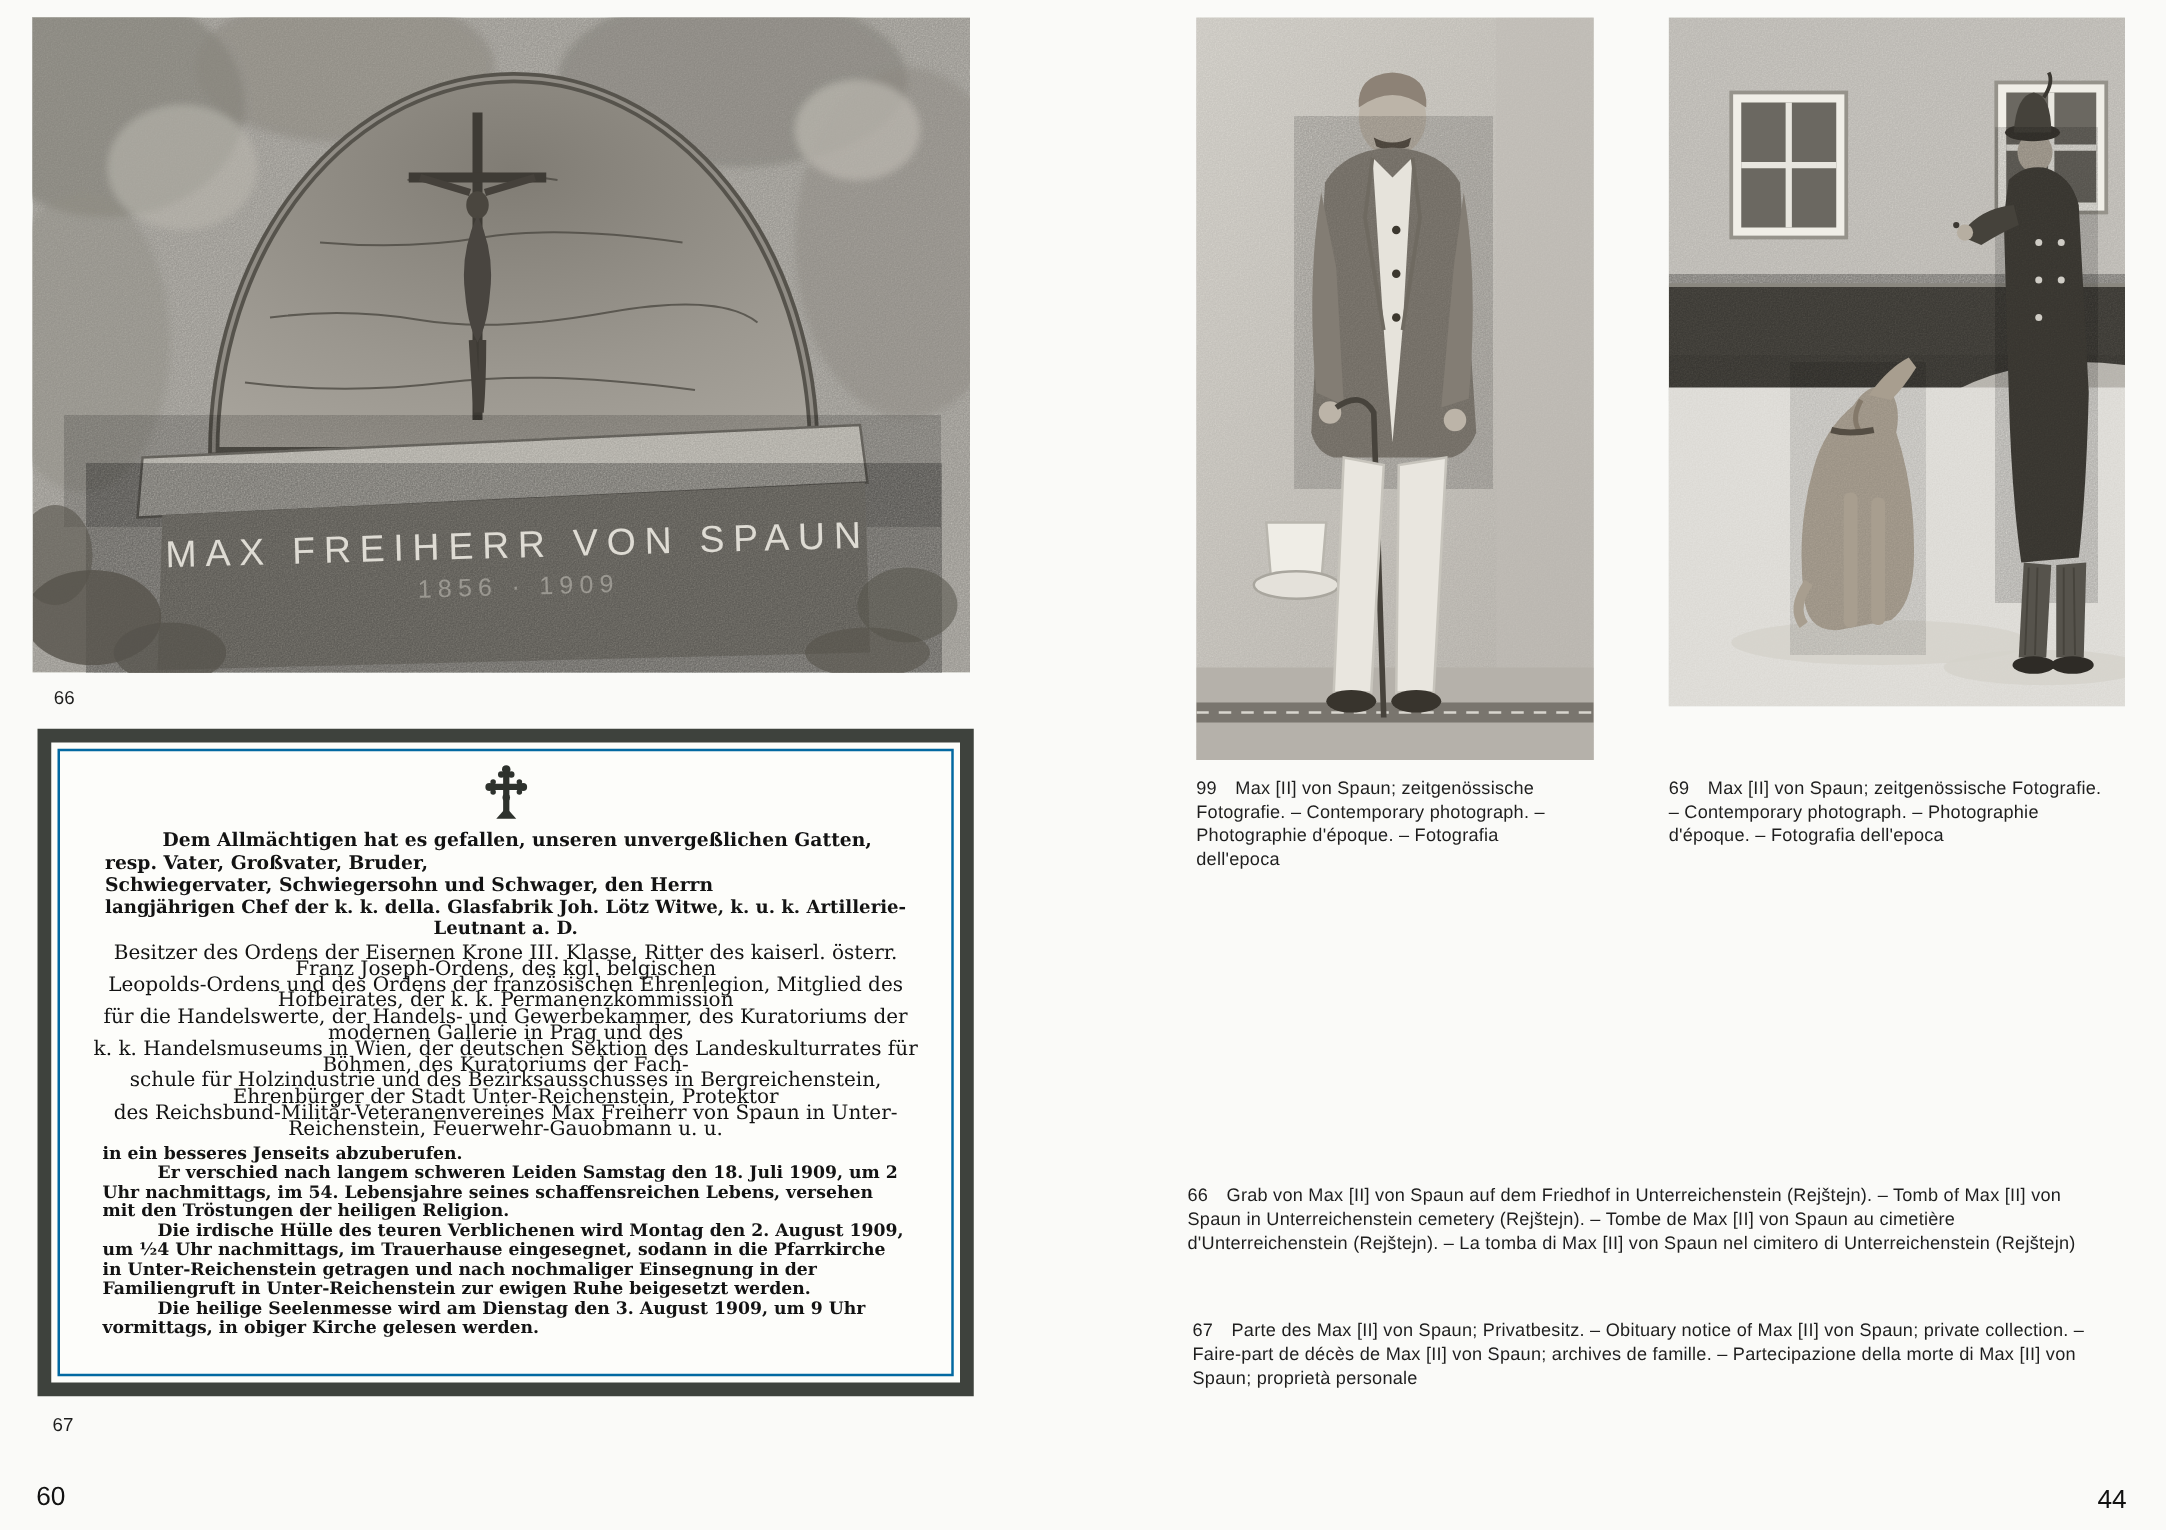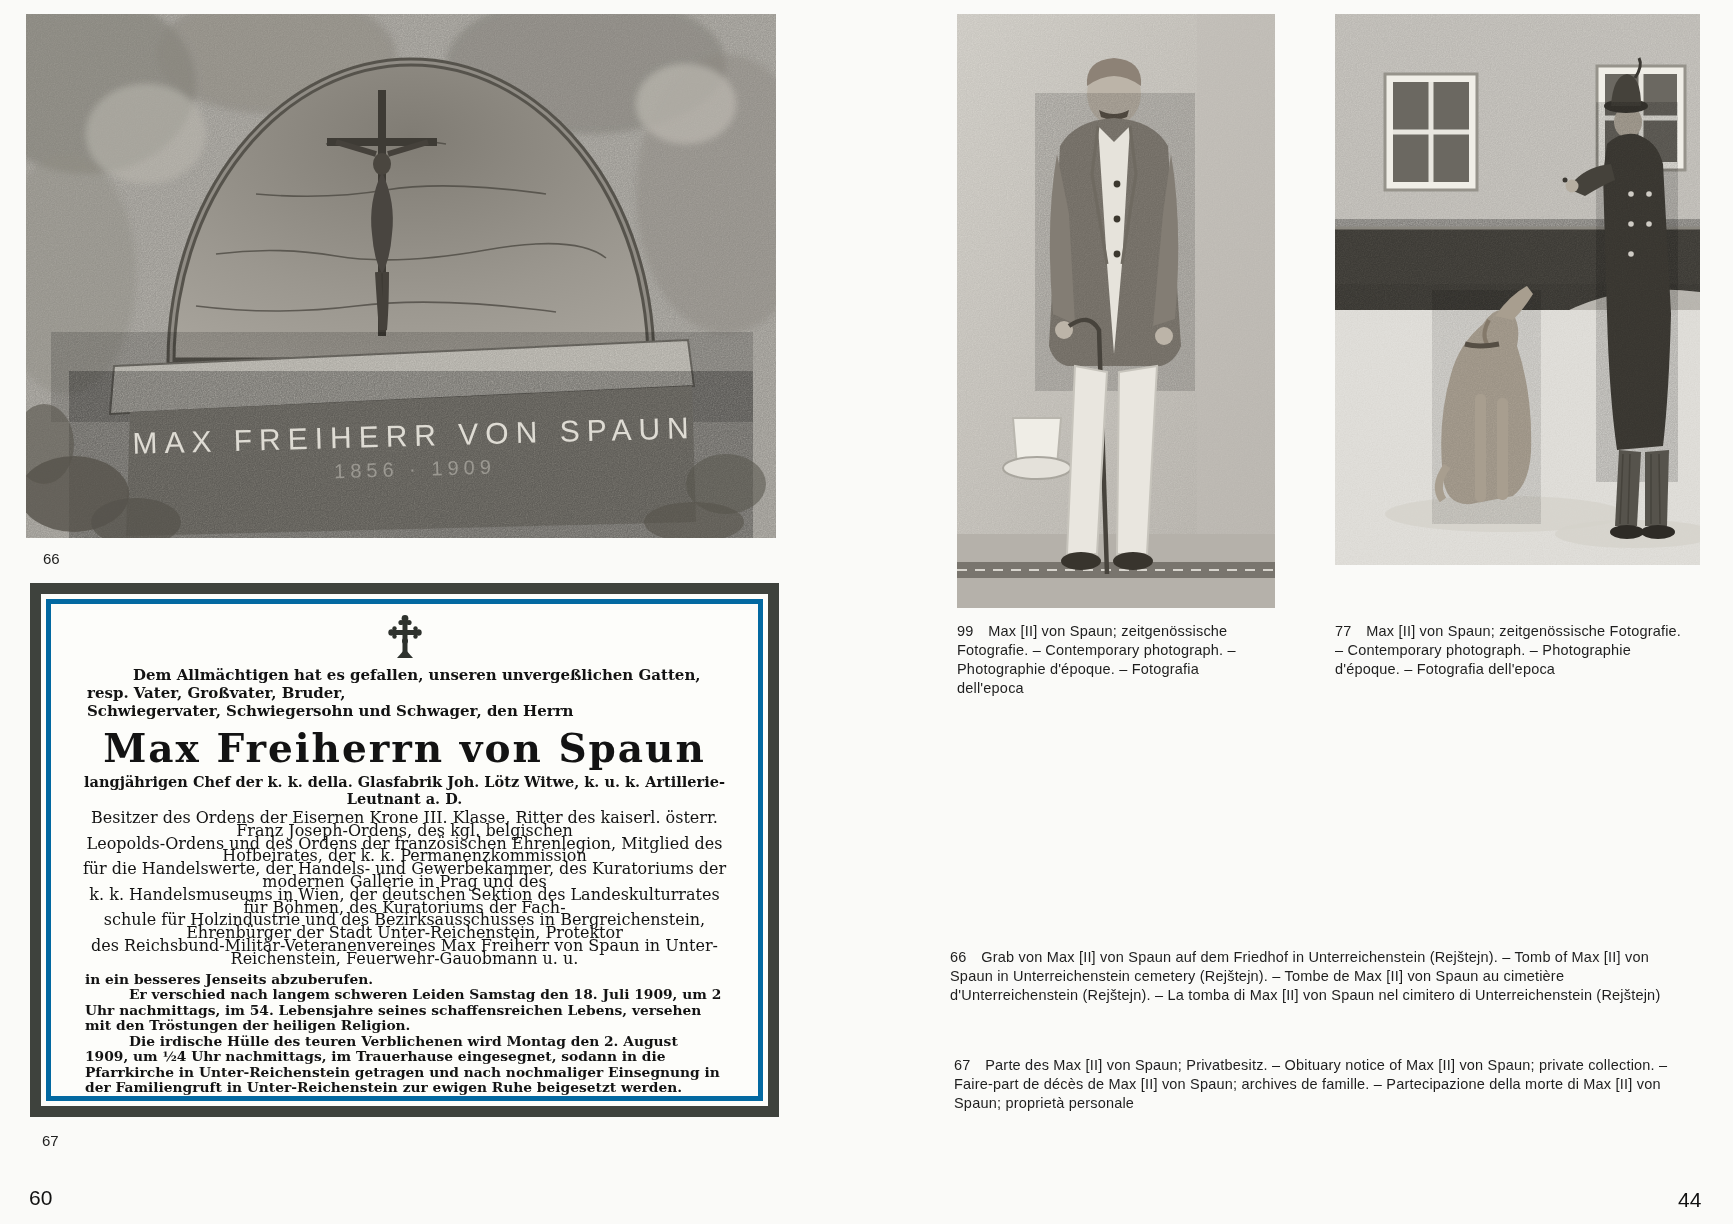--- a/index.html
+++ b/index.html
@@ -8,21 +8,21 @@
   .abs{position:absolute;}
   .photo{position:absolute;overflow:hidden;background:#d8d5cf;}
   .photo svg{display:block;}
   .cap{position:absolute;font-size:14.5px;line-height:19px;color:#1e1e1e;
        letter-spacing:.2px;white-space:pre-line;font-family:"Liberation Sans",sans-serif;}
   .figno{position:absolute;font-size:15px;color:#1e1e1e;margin-left:12px;}
   .pageno{position:absolute;font-size:21px;color:#111;text-align:center;}
   
   .frame{position:absolute;left:30px;top:583px;width:749px;height:534px;
          background:#fdfdfa;border:11px solid #3e423d;box-sizing:border-box;}
-  .frame-inner{position:absolute;inset:5px;border:5px solid #0369a1;
+  .frame-inner{position:absolute;inset:5px;border:2px solid #0369a1;
          padding:8px 26px 0;overflow:hidden;text-align:center;
          font-family:"DejaVu Serif",serif;color:#131313;box-sizing:border-box;}
   .ob-opening{text-align:left;font-weight:bold;font-size:15px;line-height:18px;
          margin:4px 10px 0;text-indent:46px;white-space:pre-line;}
   .ob-title{font-weight:bold;font-size:39px;line-height:44px;letter-spacing:2px;
          margin:6px 0 3px;}
   .ob-subtitle{font-weight:bold;font-size:14.5px;line-height:17px;}
   .ob-honors{font-weight:normal;font-size:16px;line-height:12.8px;margin-top:5px;
          white-space:pre-line;}
   .ob-par{text-align:left;font-weight:bold;font-size:13.8px;line-height:15.5px;
@@ -128,21 +128,20 @@
             <circle cx="34.5" cy="18.5" r="3.2"></circle>
               <circle cx="31.5" cy="14.5" r="2.2"></circle>
               <circle cx="31.5" cy="22.5" r="2.2"></circle>
             <circle cx="21" cy="27" r="3"></circle>
             <polygon points="13,44 29,44 21,35"></polygon>
           </g>
         </svg>
       </div>
       <div class="ob-opening">Dem Allmächtigen hat es gefallen, unseren unvergeßlichen Gatten, resp. Vater, Großvater, Bruder,
 Schwiegervater, Schwiegersohn und Schwager, den Herrn</div>
-      <div class="ob-title">Max Freiherrn von Spaun</div>
       <div class="ob-subtitle">langjährigen Chef der k. k. della. Glasfabrik Joh. Lötz Witwe, k. u. k. Artillerie-Leutnant a. D.</div>
       <div class="ob-honors">Besitzer des Ordens der Eisernen Krone III. Klasse, Ritter des kaiserl. österr. Franz Joseph-Ordens, des kgl. belgischen
 Leopolds-Ordens und des Ordens der französischen Ehrenlegion, Mitglied des Hofbeirates, der k. k. Permanenzkommission
 für die Handelswerte, der Handels- und Gewerbekammer, des Kuratoriums der modernen Gallerie in Prag und des
 k. k. Handelsmuseums in Wien, der deutschen Sektion des Landeskulturrates für Böhmen, des Kuratoriums der Fach-
 schule für Holzindustrie und des Bezirksausschusses in Bergreichenstein, Ehrenbürger der Stadt Unter-Reichenstein, Protektor
 des Reichsbund-Militär-Veteranenvereines Max Freiherr von Spaun in Unter-Reichenstein, Feuerwehr-Gauobmann u. u.</div>
       <div class="ob-par first">in ein besseres Jenseits abzuberufen.</div>
       <div class="ob-par indent">Er verschied nach langem schweren Leiden Samstag den 18. Juli 1909, um 2 Uhr nachmittags, im 54. Lebensjahre seines schaffensreichen Lebens, versehen mit den Tröstungen der heiligen Religion.</div>
       <div class="ob-par indent">Die irdische Hülle des teuren Verblichenen wird Montag den 2. August 1909, um ½4 Uhr nachmittags, im Trauerhause eingesegnet, sodann in die Pfarrkirche in Unter-Reichenstein getragen und nach nochmaliger Einsegnung in der Familiengruft in Unter-Reichenstein zur ewigen Ruhe beigesetzt werden.</div>
@@ -272,21 +271,21 @@
         <ellipse cx="292" cy="518" rx="17" ry="7" fill="#2e2b26"></ellipse>
         <ellipse cx="323" cy="518" rx="17" ry="7" fill="#2e2b26"></ellipse>
       </g>
     </svg>
   </div>
 
   <div class="cap" style="left:91px;top:622px;width:310px;">99 Max [II] von Spaun; zeitgenössische
 Fotografie. – Contemporary photograph. –
 Photographie d'époque. – Fotografia
 dell'epoca</div>
-  <div class="cap" style="left:469px;top:622px;width:380px;">77 Max [II] von Spaun; zeitgenössische Fotografie.
+  <div class="cap" style="left:469px;top:622px;width:380px;">69 Max [II] von Spaun; zeitgenössische Fotografie.
 – Contemporary photograph. – Photographie
 d'époque. – Fotografia dell'epoca</div>
   <div class="cap" style="left:84px;top:948px;width:780px;">66 Grab von Max [II] von Spaun auf dem Friedhof in Unterreichenstein (Rejštejn). – Tomb of Max [II] von
 Spaun in Unterreichenstein cemetery (Rejštejn). – Tombe de Max [II] von Spaun au cimetière
 d'Unterreichenstein (Rejštejn). – La tomba di Max [II] von Spaun nel cimitero di Unterreichenstein (Rejštejn)</div>
   <div class="cap" style="left:88px;top:1056px;width:780px;">67 Parte des Max [II] von Spaun; Privatbesitz. – Obituary notice of Max [II] von Spaun; private collection. –
 Faire-part de décès de Max [II] von Spaun; archives de famille. – Partecipazione della morte di Max [II] von
 Spaun; proprietà personale</div>
   <div class="pageno" style="left:812px;top:1188px;">44</div>
 </div>

